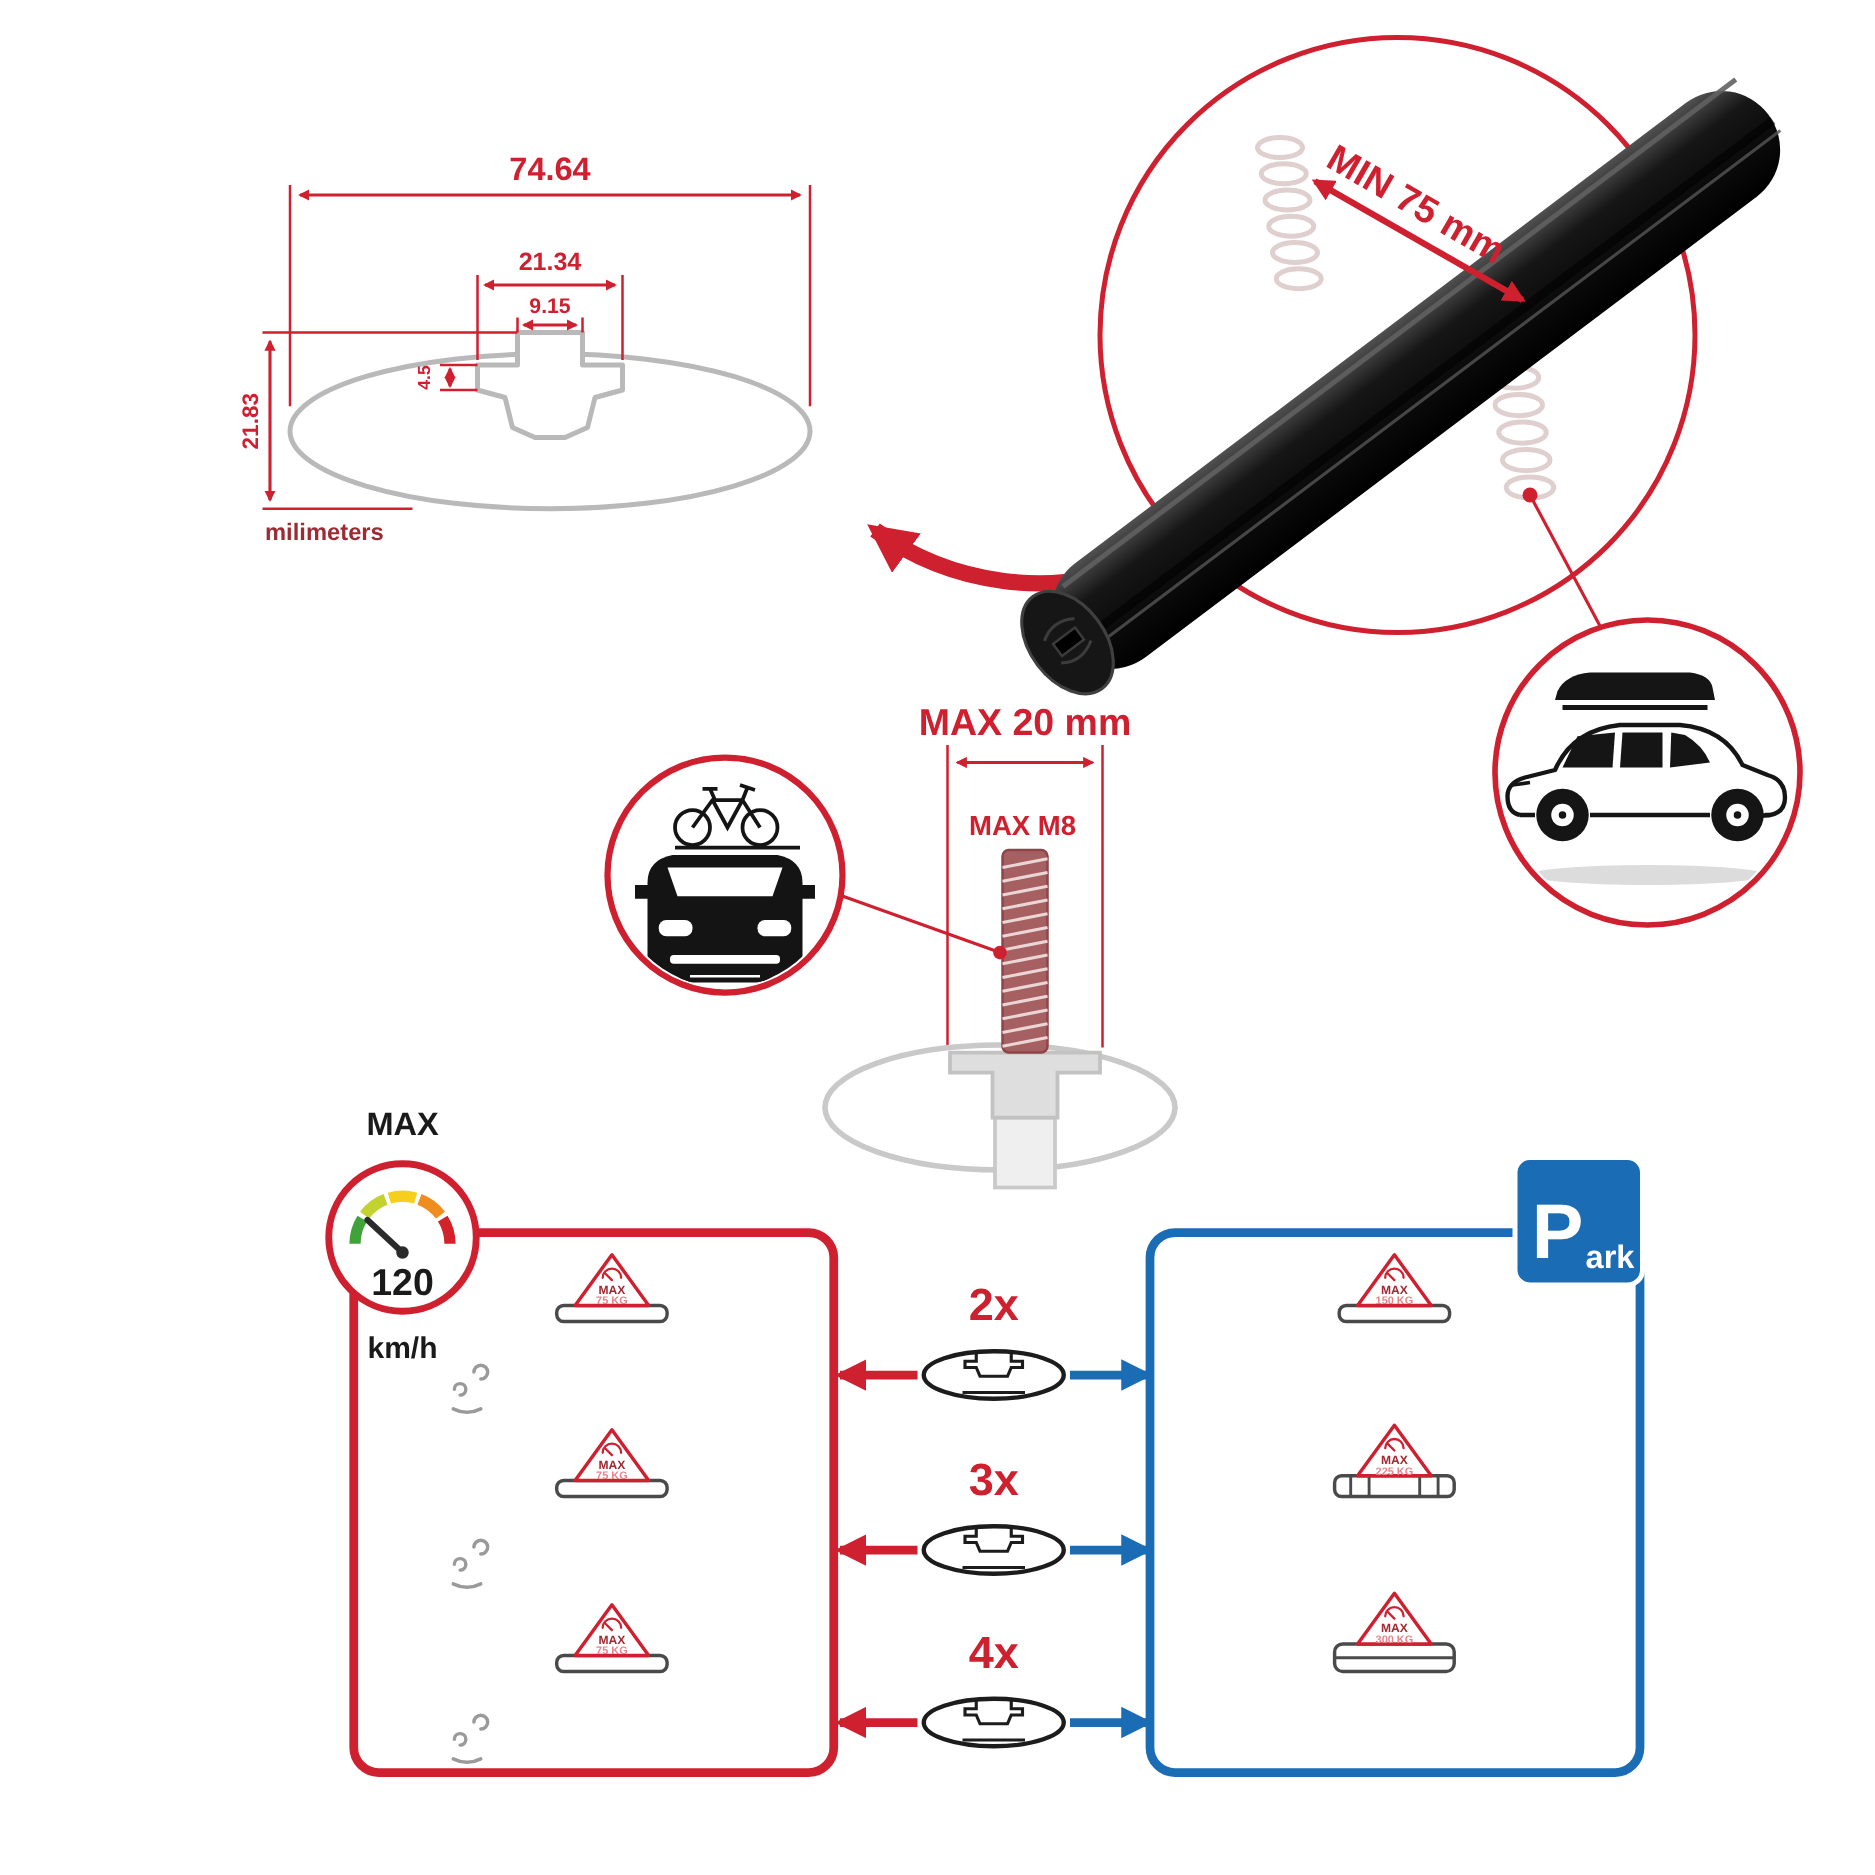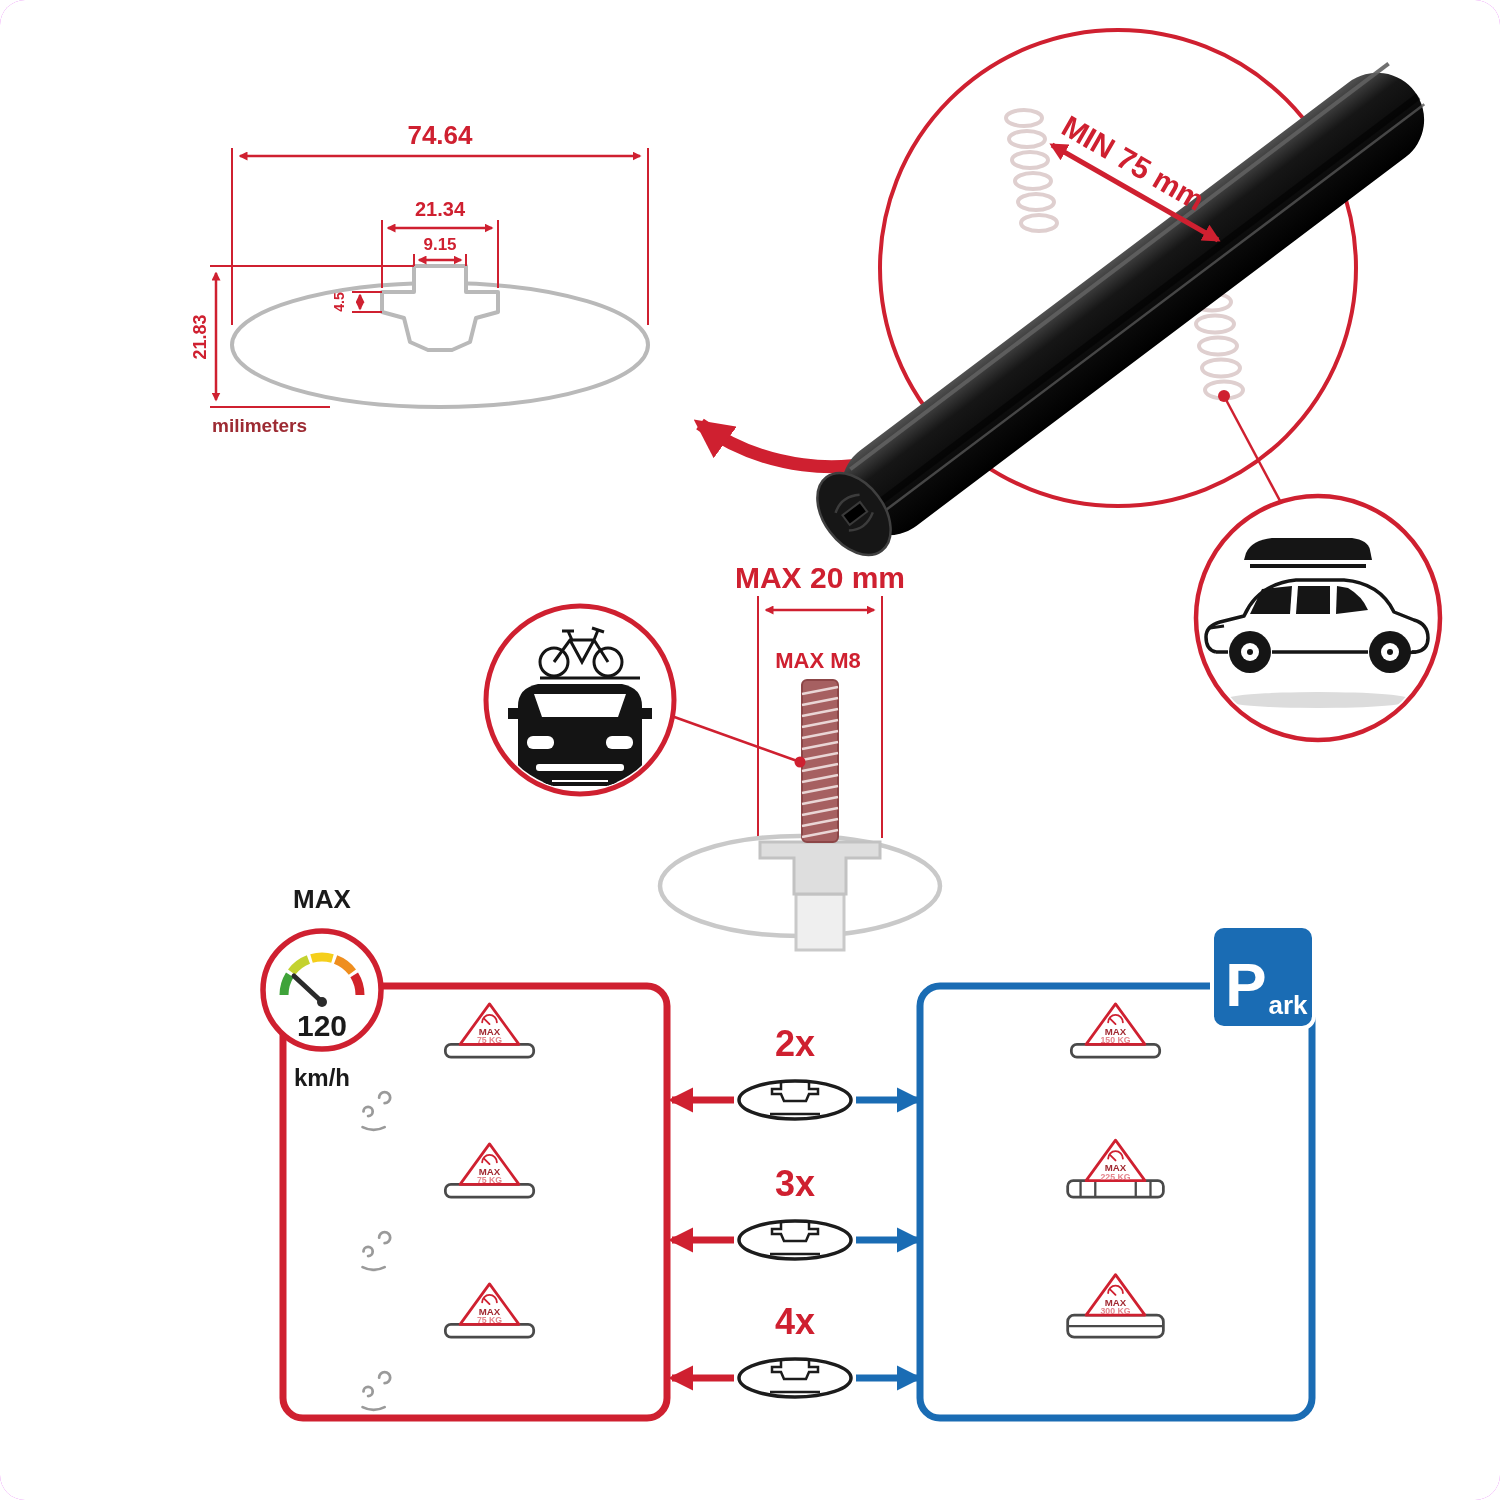--- a/index.html
+++ b/index.html
@@ -1,16 +1,16 @@
 <!DOCTYPE html>
 <html><head>
 <meta charset="utf-8">
 <style>
   html,body{margin:0;padding:0;background:#ffffff;}
-  .canvas{position:relative;width:1500px;height:1500px;background:#d946ef;overflow:hidden;border-radius:25px;}
+  .canvas{position:relative;width:1500px;height:1500px;background:#d946ef;overflow:hidden;}
   svg{display:block;}
   text{font-family:"Liberation Sans","DejaVu Sans",sans-serif;}
   .dim{fill:#cf2030;font-weight:bold;}
   .dimline{stroke:#cf2030;stroke-width:2.5;fill:none;}
   .ext{stroke:#cf2030;stroke-width:2;fill:none;}
   .qty{fill:#cf2030;font-weight:bold;font-size:36px;text-anchor:middle;}
   .badgeTri{fill:#ffffff;stroke:#cf2030;stroke-width:3;stroke-linejoin:round;}
   .badgeArc,.badgeNeedle{stroke:#cf2030;stroke-width:2;fill:none;stroke-linecap:round;}
   .badgeMax{fill:#a12a32;font-weight:bold;font-size:10.5px;text-anchor:middle;}
   .badgeKg{fill:#e4858c;font-weight:bold;font-size:9.5px;text-anchor:middle;}

